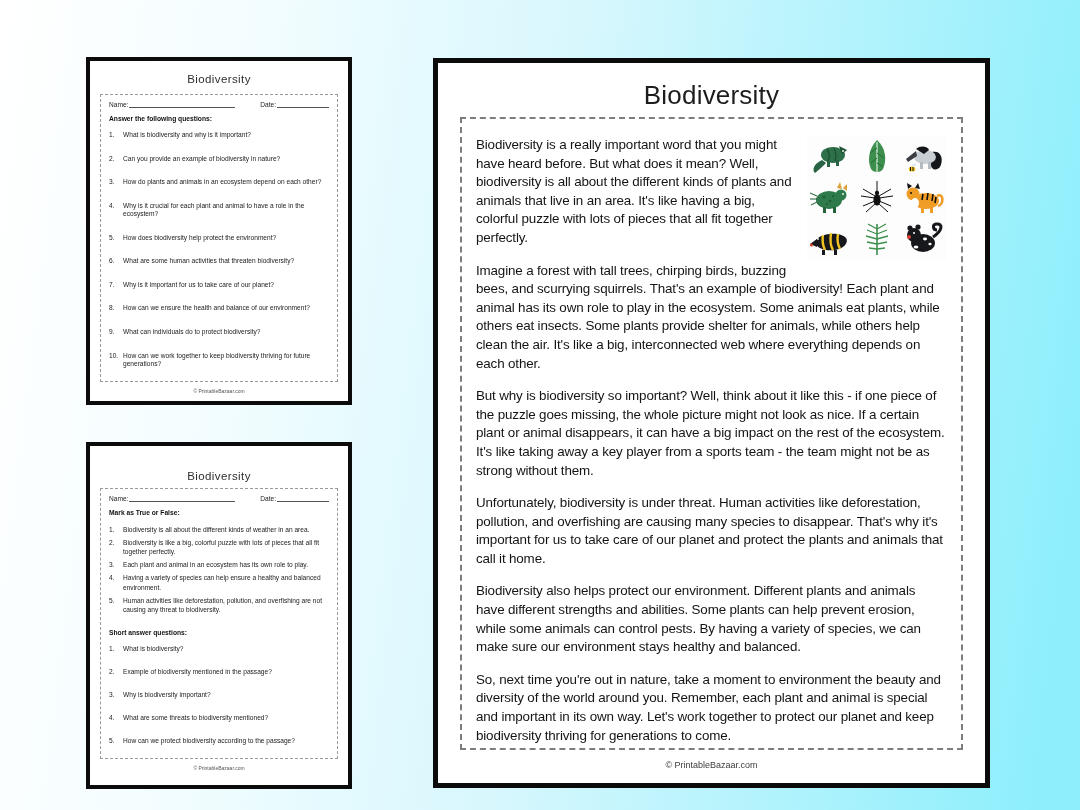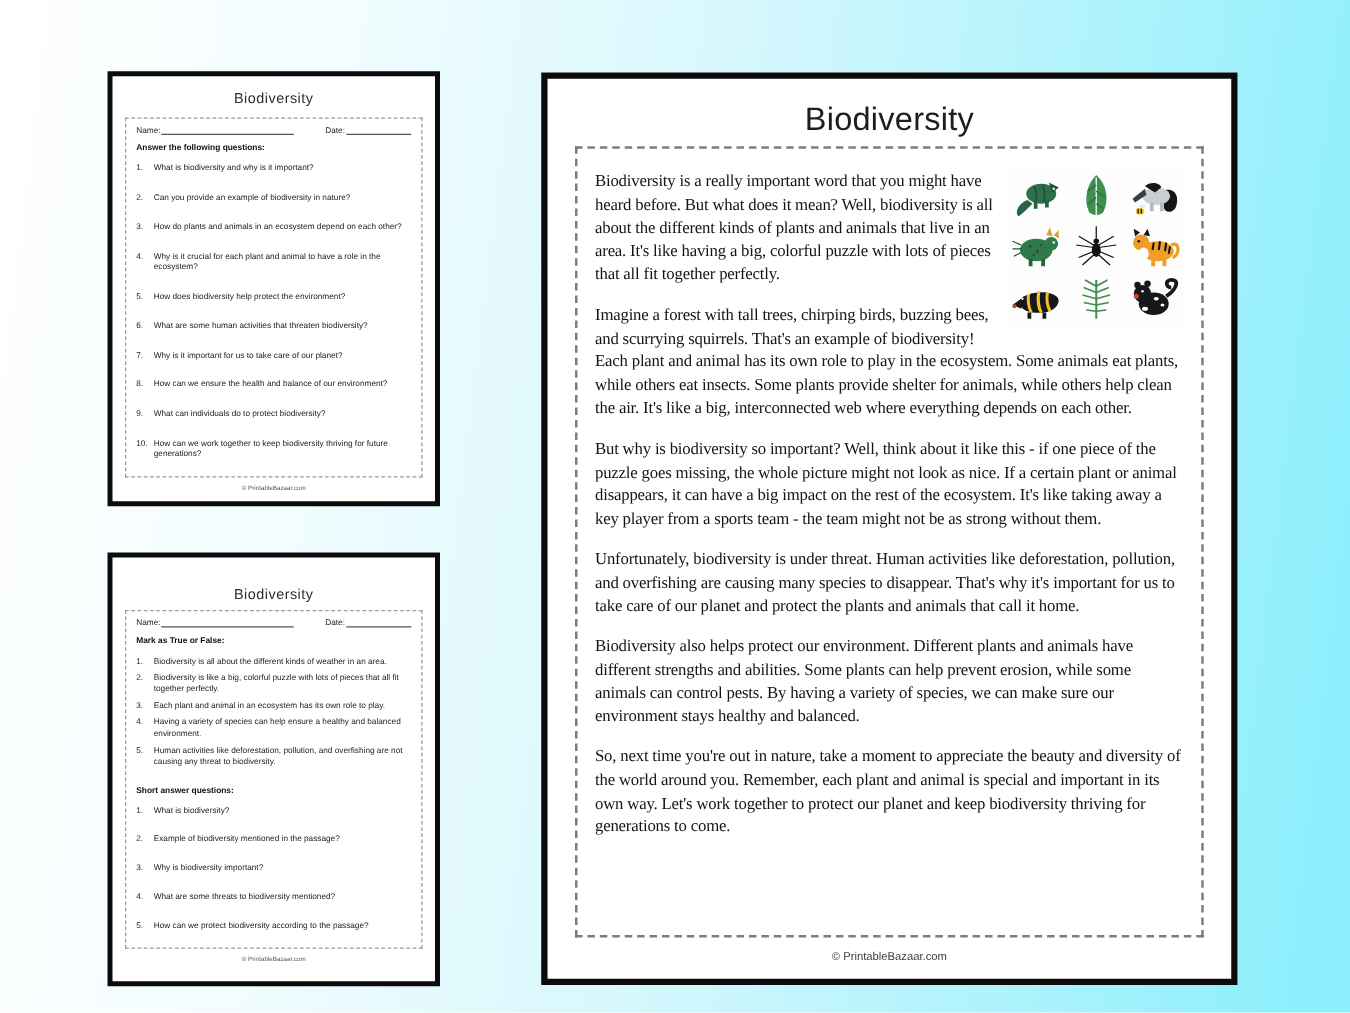--- a/index.html
+++ b/index.html
@@ -31,21 +31,21 @@
   .tf-row{margin-bottom:3.6px;line-height:9.4px;}
   .sa-row{margin-bottom:15px;}
   .ws-footer{position:absolute;left:0;right:0;text-align:center;font-size:5px;color:#555;}
   .ws1 .ws-footer{bottom:7px;}
   .ws2 .ws-footer{bottom:14px;}
   
   .pg{left:433px;top:58px;width:557px;height:730px;border-width:5px;}
   .pg-title{margin-top:17px;text-align:center;font-size:26px;font-weight:400;letter-spacing:.2px;color:#1d1d1d;}
   .pg-box{position:absolute;left:22px;right:22px;top:54px;bottom:33px;border:2px dashed #7d7d7d;
           padding:17px 14px 0 14px;box-sizing:border-box;overflow:hidden;}
-  .pg-par{font-size:13.4px;line-height:18.6px;letter-spacing:-0.15px;color:#141414;margin:0 0 14px 0;font-family:Liberation Serif, serif;}
+  .pg-par{font-size:13.4px;line-height:18.6px;letter-spacing:-0.15px;color:#141414;margin:0 0 14px 0;}
   .pg-footer{position:absolute;left:0;right:0;bottom:13px;text-align:center;font-size:9px;color:#3c3c3c;}
   
   .collage{float:right;width:140px;height:124px;margin:0 0 6px 12px;background:#fdfdfd;
            display:grid;grid-template-columns:repeat(3,1fr);grid-template-rows:repeat(3,1fr);}
   .collage .cell{display:flex;align-items:center;justify-content:center;}
   .collage svg{display:block;}
 </style>
 </head>
 <body>
 
@@ -266,16 +266,16 @@
           <circle cx="11" cy="12" r="1" fill="#ffffff"></circle>
         </svg>
       </span>
     </div>
 
     <p class="pg-par">Biodiversity is a really important word that you might have heard before. But what does it mean? Well, biodiversity is all about the different kinds of plants and animals that live in an area. It's like having a big, colorful puzzle with lots of pieces that all fit together perfectly.</p>
     <p class="pg-par">Imagine a forest with tall trees, chirping birds, buzzing bees, and scurrying squirrels. That's an example of biodiversity! Each plant and animal has its own role to play in the ecosystem. Some animals eat plants, while others eat insects. Some plants provide shelter for animals, while others help clean the air. It's like a big, interconnected web where everything depends on each other.</p>
     <p class="pg-par">But why is biodiversity so important? Well, think about it like this - if one piece of the puzzle goes missing, the whole picture might not look as nice. If a certain plant or animal disappears, it can have a big impact on the rest of the ecosystem. It's like taking away a key player from a sports team - the team might not be as strong without them.</p>
     <p class="pg-par">Unfortunately, biodiversity is under threat. Human activities like deforestation, pollution, and overfishing are causing many species to disappear. That's why it's important for us to take care of our planet and protect the plants and animals that call it home.</p>
     <p class="pg-par">Biodiversity also helps protect our environment. Different plants and animals have different strengths and abilities. Some plants can help prevent erosion, while some animals can control pests. By having a variety of species, we can make sure our environment stays healthy and balanced.</p>
-    <p class="pg-par">So, next time you're out in nature, take a moment to appreciate the beauty and diversity of the world around you. Remember, each plant and animal is special and important in its own way. Let's work together to protect our planet and keep biodiversity thriving for generations to come.</p>
+    <p class="pg-par">So, next time you're out in nature, take a moment to environment the beauty and diversity of the world around you. Remember, each plant and animal is special and important in its own way. Let's work together to protect our planet and keep biodiversity thriving for generations to come.</p>
   </div>
   <div class="pg-footer">© PrintableBazaar.com</div>
 </div>
 
 </body></html>

